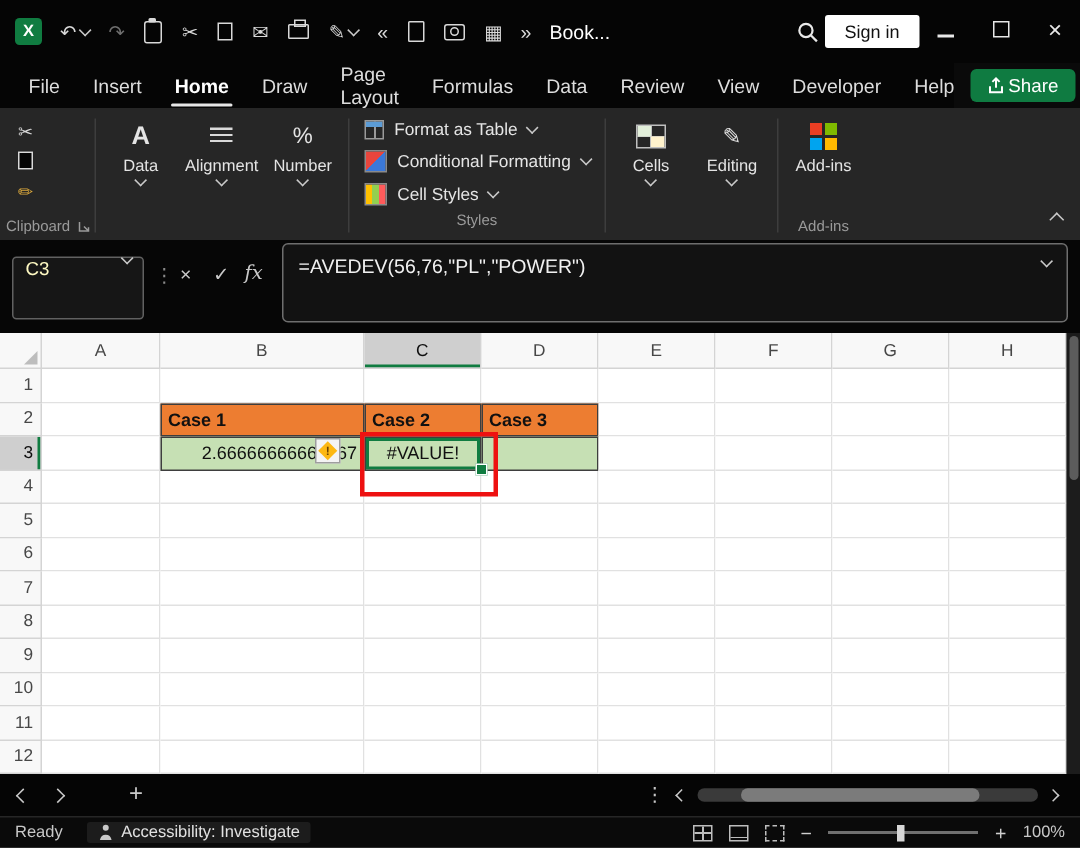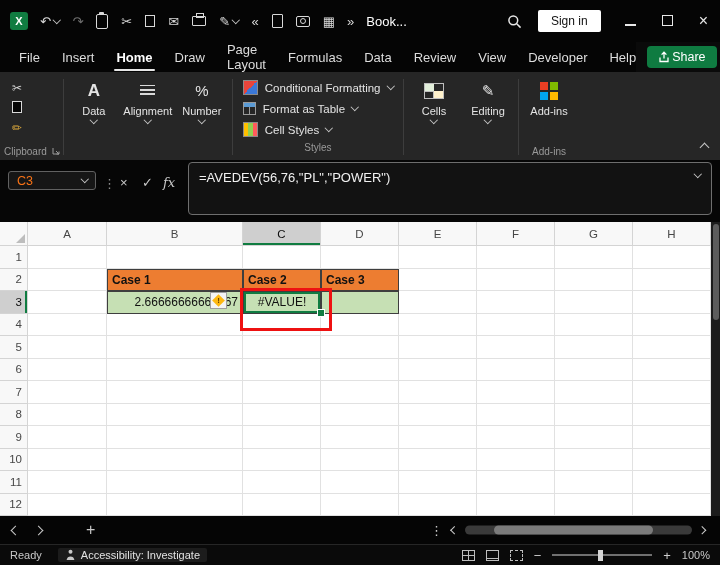--- a/index.html
+++ b/index.html
@@ -9,21 +9,21 @@
   
   .titlebar{position:absolute;top:0;left:0;width:720px;height:42px;background:#050505;
             display:flex;align-items:center;padding:0 10px;box-sizing:border-box;}
   .xl-logo{width:18px;height:18px;background:#107C41;border-radius:3px;color:#fff;font-weight:bold;
            font-size:11px;display:flex;align-items:center;justify-content:center;flex:none;}
   .qa{display:flex;align-items:center;gap:13px;margin-left:12px;}
   .qa-item{color:#D9D9D9;font-size:13px;display:flex;align-items:center;gap:3px;line-height:1;}
   .qa-item.dim{color:#6f6f6f;}
   .overflow-chev{color:#D9D9D9;font-size:13px;margin-left:12px;}
   .doc-title{color:#fff;font-size:13px;margin-left:12px;white-space:nowrap;}
-  .tb-right{margin-left:auto;display:flex;align-items:center;gap:16px;justify-content:flex-end;}
+  .tb-right{margin-left:auto;display:flex;align-items:center;gap:4px;justify-content:flex-end;}
   .signin-btn{background:#fff;color:#111;font-size:12px;padding:4px 13px;border:none;border-radius:2px;
               font-family:inherit;}
   .win-controls{display:flex;align-items:center;gap:26px;margin-left:8px;margin-right:2px;}
   .min-bar{display:inline-block;width:11px;height:2px;background:#E8E8E8;}
   .max-box{display:inline-block;width:9px;height:9px;border:1.3px solid #E8E8E8;}
   .close-x{color:#E8E8E8;font-size:16px;line-height:1;}
 
   
   .css-ic{display:inline-block;position:relative;}
   .ic-clipboard{width:10px;height:13px;border:1.3px solid #D9D9D9;border-radius:2px;}
@@ -86,23 +86,23 @@
   .ic-editing-big{font-size:15px;color:#E4E4E4;}
   .ic-addins-big{width:18px;height:18px;
             background:linear-gradient(#EA3E23,#EA3E23) 0 0/8px 8px no-repeat,
                        linear-gradient(#7FBA00,#7FBA00) 10px 0/8px 8px no-repeat,
                        linear-gradient(#00A4EF,#00A4EF) 0 10px/8px 8px no-repeat,
                        linear-gradient(#FFB900,#FFB900) 10px 10px/8px 8px no-repeat;}
   .collapse{position:absolute;right:12px;bottom:8px;}
 
   
   .fbar{position:absolute;top:160px;left:0;width:720px;height:62px;background:#060606;}
-  .namebox{position:absolute;left:8px;top:11px;width:88px;height:19px;background:#161616;border:1px solid #616161;
-           border-radius:3px;display:flex;align-items:center;justify-content:space-between;padding:0 8px;
-           color:#f97316;font-size:12.5px;box-sizing:border-box;}
+  .namebox{position:absolute;left:8px;top:11px;width:88px;height:42px;background:#161616;border:1px solid #616161;
+           border-radius:3px;display:flex;align-items:flex-start;justify-content:space-between;padding:0 8px;
+           color:#fef9c3;font-size:12.5px;box-sizing:border-box;}
   .fdots{position:absolute;left:103px;top:16px;color:#8A8A8A;font-size:13px;}
   .fbtn{position:absolute;top:16px;color:#C9C9C9;font-size:13px;line-height:1;}
   .fbtn.cancel{left:120px;}
   .fbtn.enter{left:142px;}
   .fbtn.fx{left:163px;font-style:italic;font-family:"DejaVu Serif","Liberation Serif",serif;}
   .finput{position:absolute;left:188px;top:2px;right:8px;height:53px;background:#121212;border:1px solid #6E6E6E;
           border-radius:4px;color:#F0F0F0;font-size:13px;padding:7px 10px;box-sizing:border-box;}
   .finput .chev{position:absolute;right:11px;top:11px;}
 
   
@@ -295,27 +295,27 @@
           <span>Number</span>
           <span class="chev down sm"></span>
         </div>
       </div>
     </div>
     <div class="vsep"></div>
 
     <div class="rgroup">
       <div class="styles-col">
         <div class="stylebtn">
+          <span class="css-ic ic-table"></span>
+          <span>Format as Table</span>
+          <span class="chev down sm"></span>
+        </div>
+        <div class="stylebtn">
           <span class="css-ic ic-condfmt"></span>
           <span>Conditional Formatting</span>
-          <span class="chev down sm"></span>
-        </div>
-        <div class="stylebtn">
-          <span class="css-ic ic-table"></span>
-          <span>Format as Table</span>
           <span class="chev down sm"></span>
         </div>
         <div class="stylebtn">
           <span class="css-ic ic-cellstyles"></span>
           <span>Cell Styles</span>
           <span class="chev down sm"></span>
         </div>
       </div>
       <div class="rg-label">
         <span>Styles</span>

